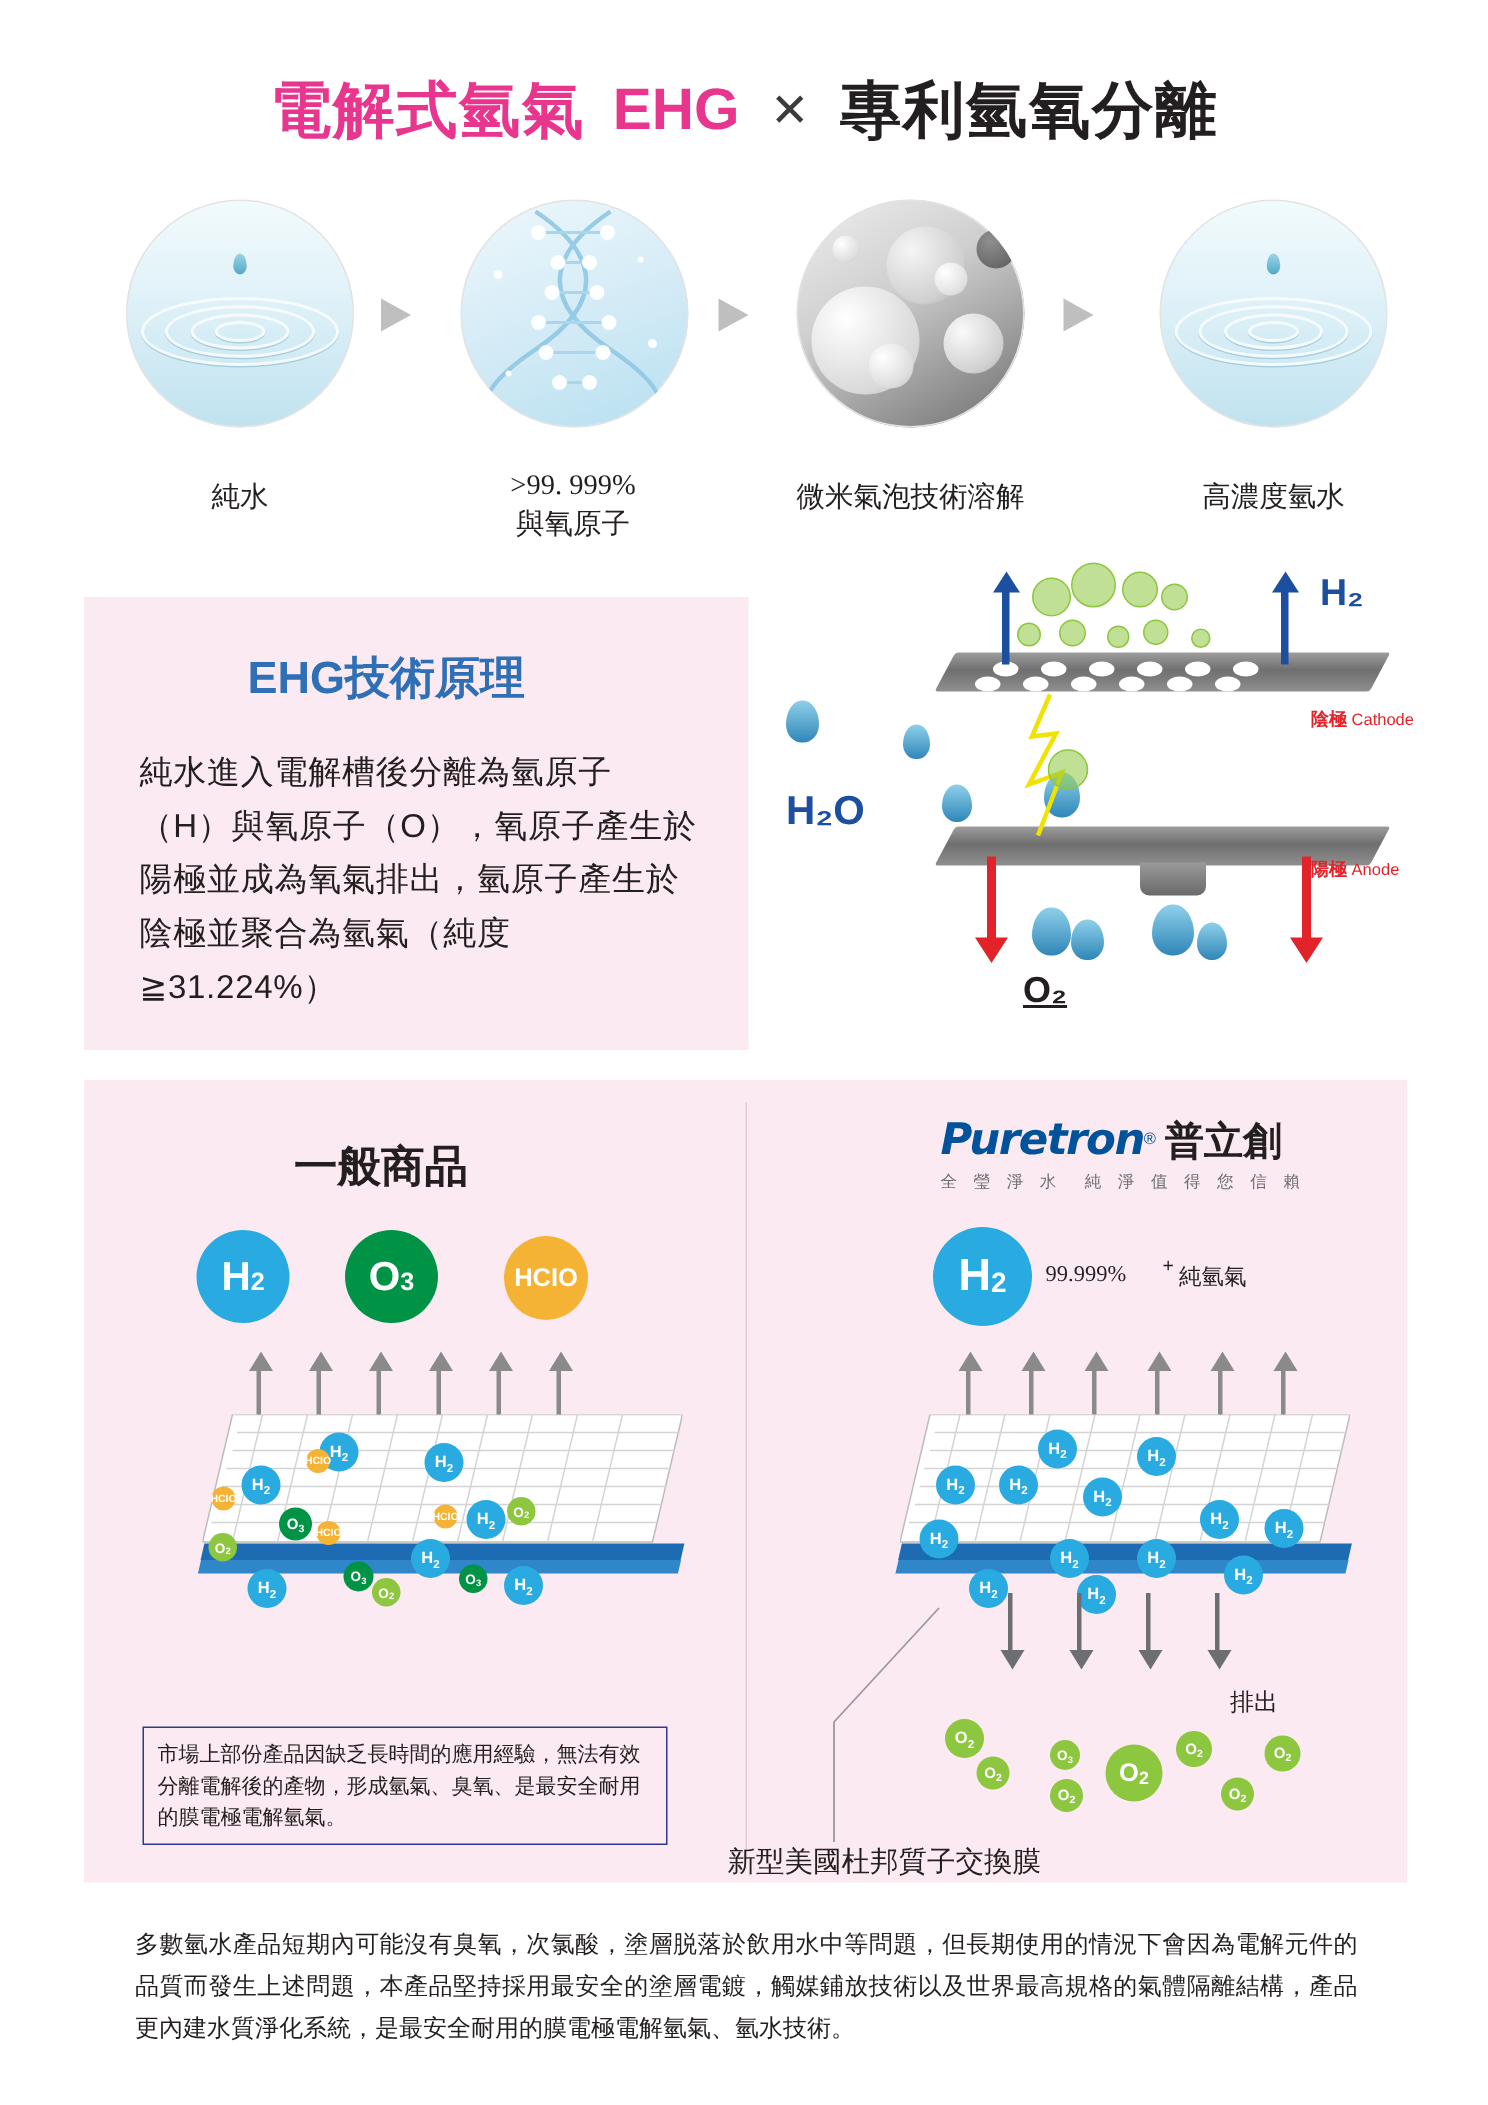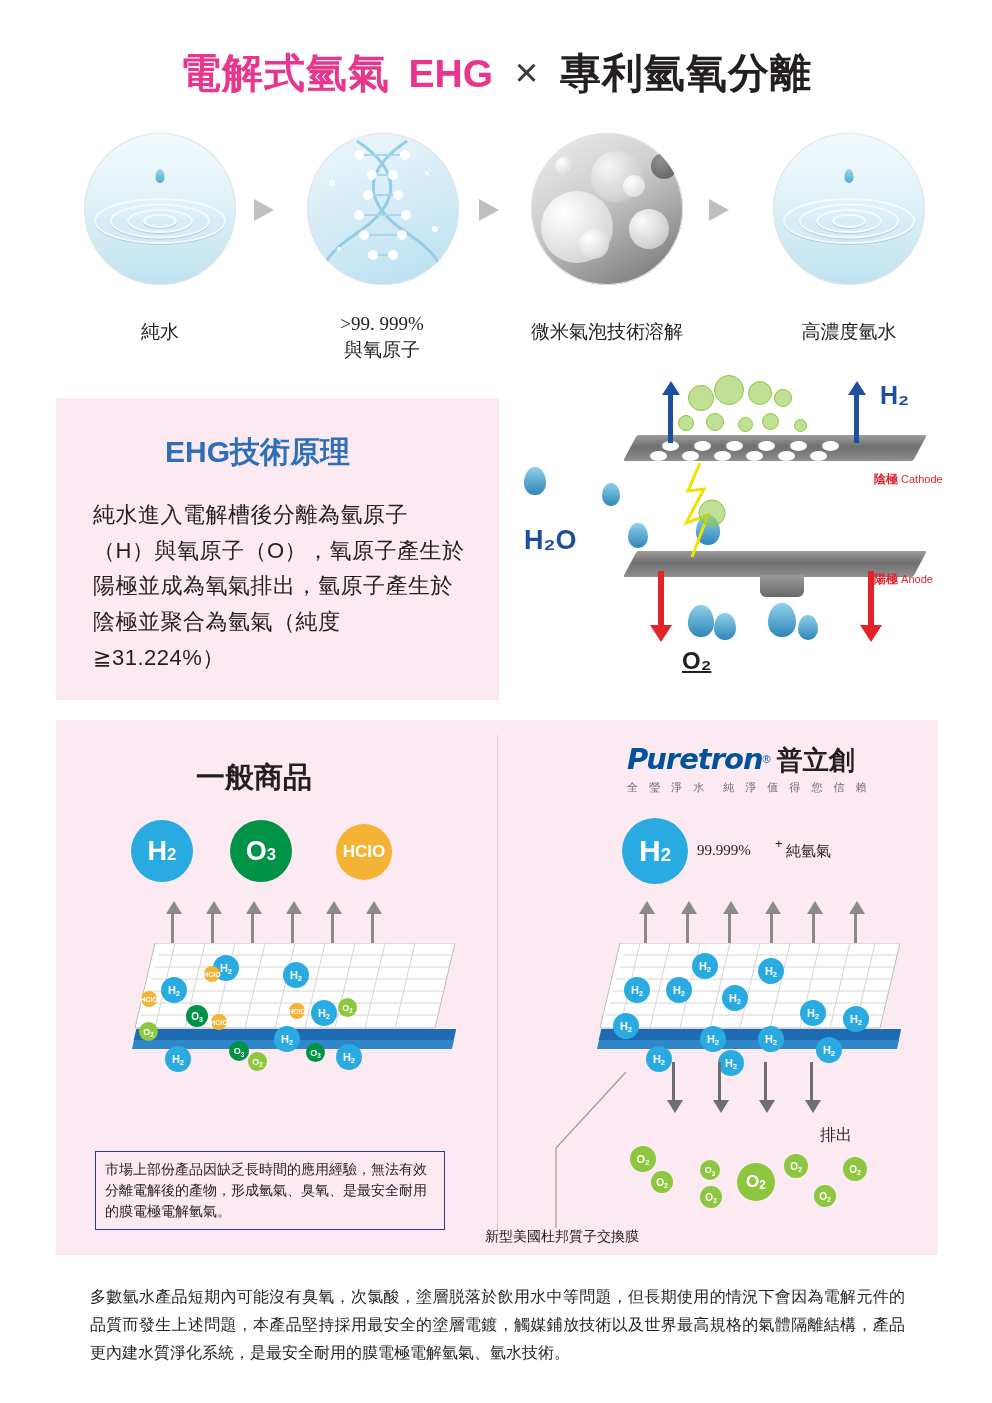--- a/index.html
+++ b/index.html
@@ -171,21 +171,21 @@
   .mini.dgreen{background:#009245;}
   .mini.yellow{background:#f5b335;font-size:7px;}
   .mini sub{font-size:.7em;position:relative;top:3px;}
 
   .note-box{
     position:absolute;left:95px;top:1151px;width:330px;
     border:1px solid #2b3990;padding:7px 9px;font-size:14px;line-height:1.5;color:#231f20;
   }
   .purity-txt{position:absolute;font-size:15px;color:#231f20;}
   .emit-txt{position:absolute;font-size:16px;color:#231f20;}
-  .mem-cap{position:absolute;font-size:14px;color:#231f20;font-family:Liberation Serif, serif;}
+  .mem-cap{position:absolute;font-size:19px;color:#231f20;font-family:Liberation Serif, serif;}
 
   .footer{
     position:absolute;left:90px;top:1283px;width:815px;font-size:16px;line-height:1.75;
     color:#231f20;text-align:justify;
   }
 </style>
 </head>
 <body>
 
 <div class="title-row">

